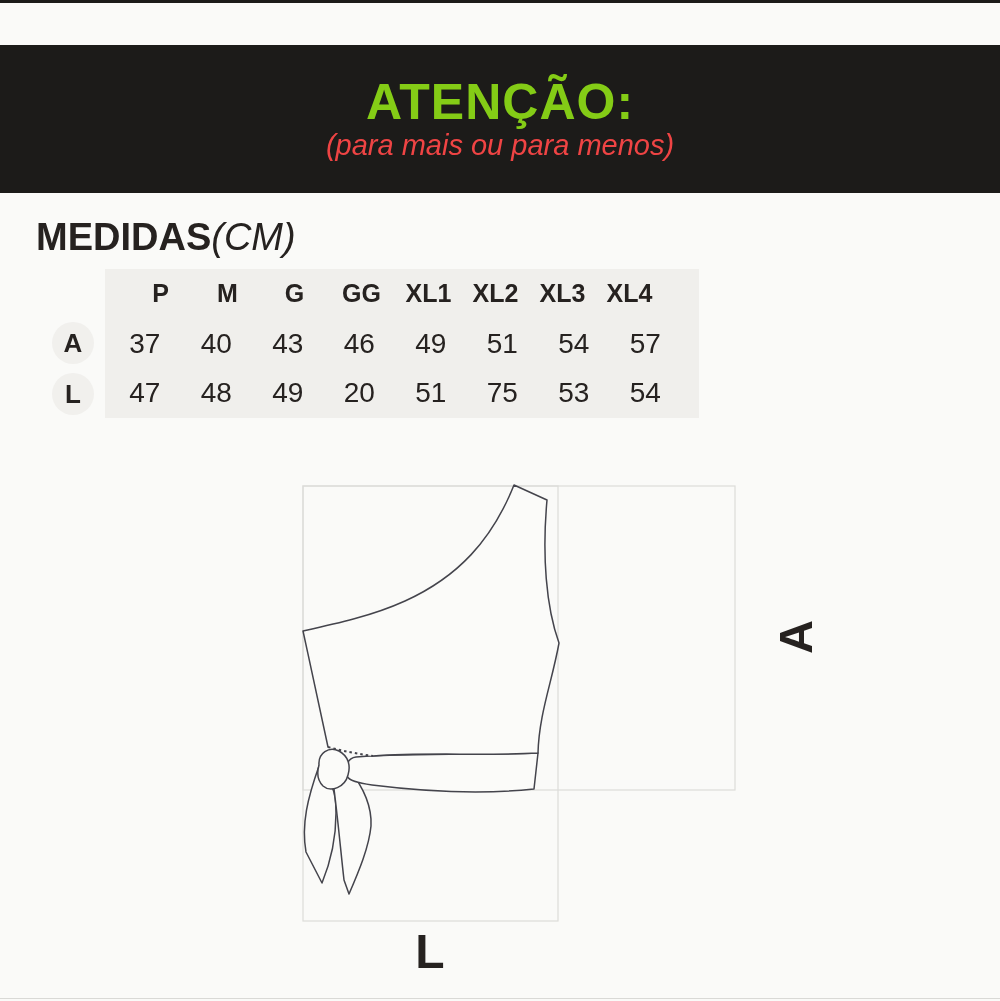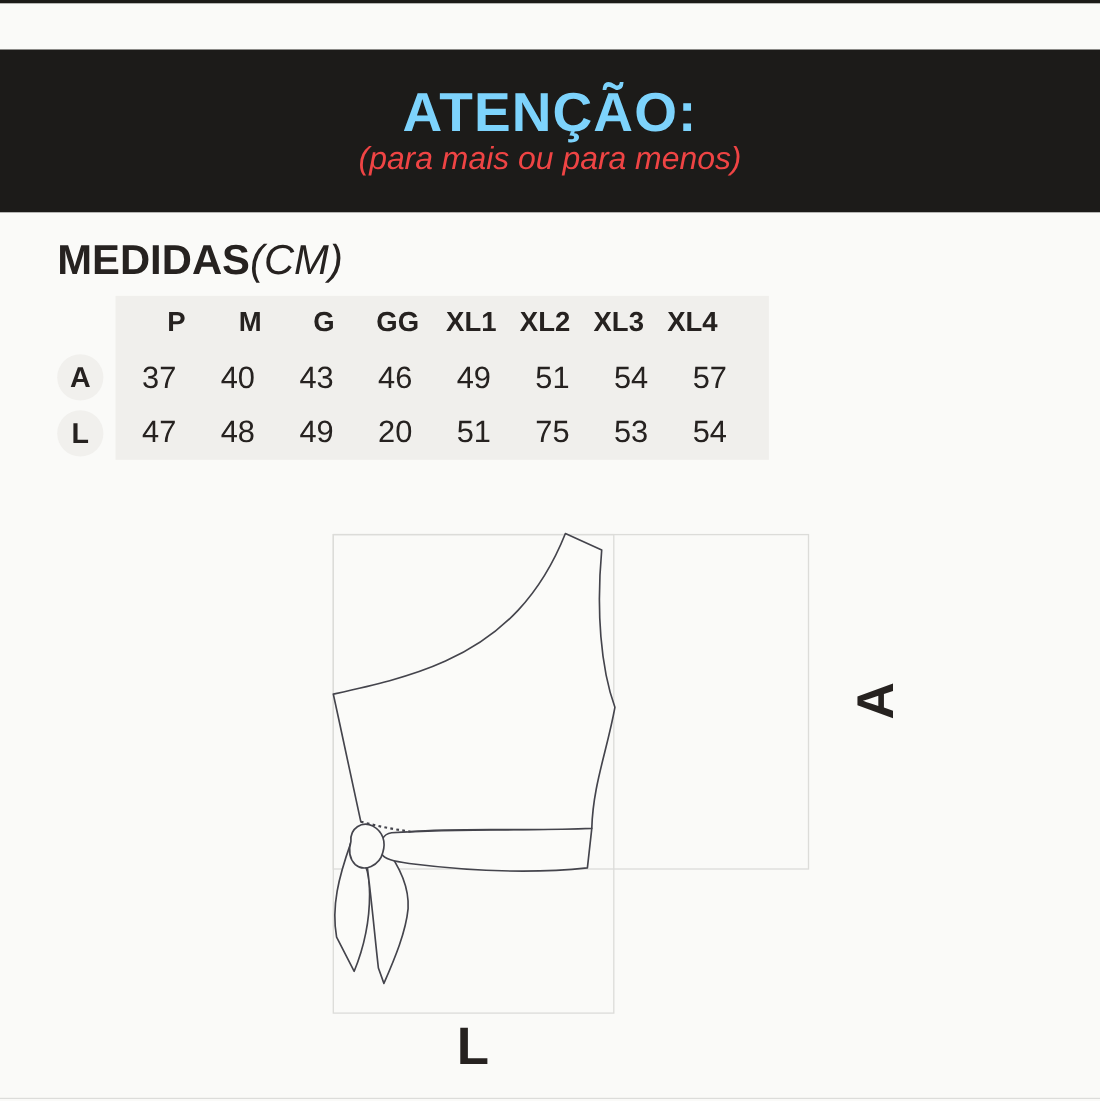--- a/index.html
+++ b/index.html
@@ -34,21 +34,21 @@
     font-size: 36px;
     color: #ffffff;
     line-height: 1.18;
   }
   .banner-note {
     font-size: 29px; font-style: italic;
     color: #ffffff;
     line-height: 1.15;
   }
   .medidas-heading {
-    position: absolute; left: 52px; top: 216px;
+    position: absolute; left: 36px; top: 216px;
     font-size: 38px;
     white-space: nowrap;
   }
   .medidas-heading .h-main { font-weight: bold; }
   .medidas-heading .h-unit { font-style: italic; font-weight: normal; }
   .size-table {
     position: absolute; left: 105px; top: 269px;
     width: 594px; height: 149px;
     background: #f0efec;
     box-sizing: border-box;
@@ -97,21 +97,21 @@
     width: 1000px; height: 1px;
     background: #d9d9d6;
   }
 </style>
 </head>
 <body style="background: rgb(250, 250, 248);">
 
 <div class="top-strip" style="background: rgb(28, 27, 25);"></div>
 
 <div class="banner" style="background: rgb(28, 27, 25);">
-  <div class="banner-title" style="color: #7dd3fc;">ATENÇÃO:</div>
+  <div class="banner-title" style="color: #84cc16;">ATENÇÃO:</div>
   <div class="banner-note" style="color: #ef4444;">(para mais ou para menos)</div>
 </div>
 
 <div class="medidas-heading">
   <span class="h-main">MEDIDAS</span><span class="h-unit">(CM)</span>
 </div>
 
 <div class="size-table" style="background: rgb(240, 239, 236);">
   <div class="trow head">
       <div>P</div>

